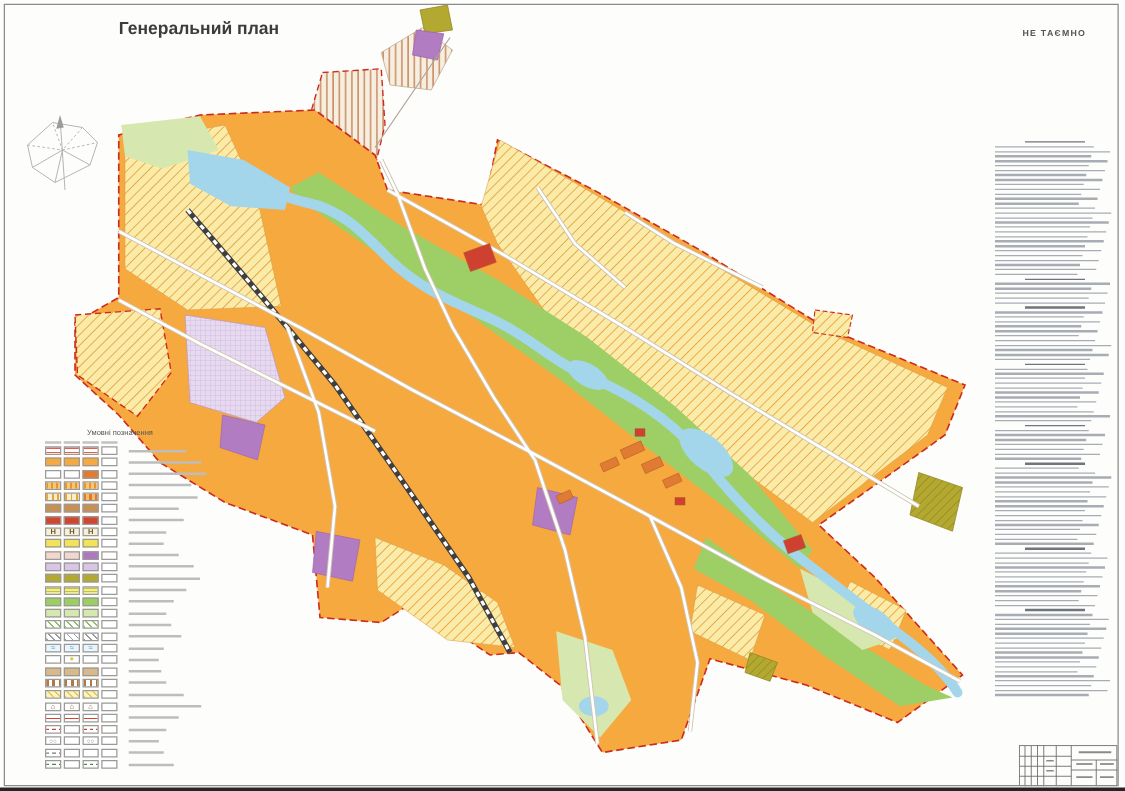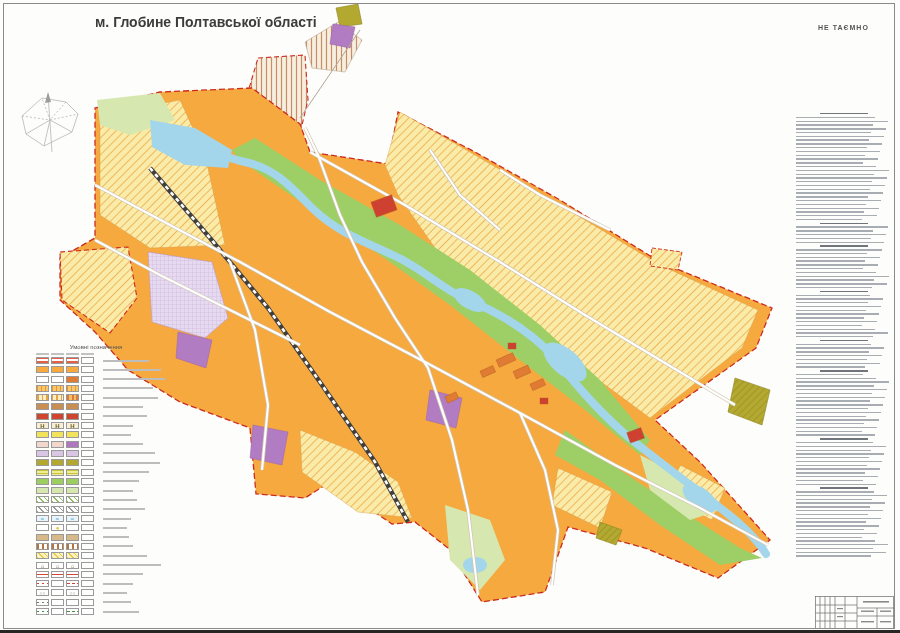--- a/index.html
+++ b/index.html
@@ -185,21 +185,21 @@
       <polyline points="8,28 36,32 28,10" stroke-dasharray="2,2"></polyline>
       <polyline points="52,14 36,32 64,26" stroke-dasharray="2,2"></polyline>
       <polyline points="58,44 36,32 30,58"></polyline>
       <line x1="12" y1="46" x2="36" y2="32"></line>
       <line x1="38" y1="64" x2="34" y2="6"></line>
     </g>
     <polygon points="34,4 31,15 37,14" fill="#9c9c9c"></polygon>
   </svg>
 
   <div class="map-title">
-    <div>м. Глобине Полтавської області</div>
+    <div>Генеральний план</div>
   </div>
 
   <div class="stamp">НЕ ТАЄМНО</div>
 
   <div class="legend">
     <div class="legend-heading">Умовні позначення</div>
     <div class="col-heads">
       <i></i>
         <i></i>
         <i></i>

